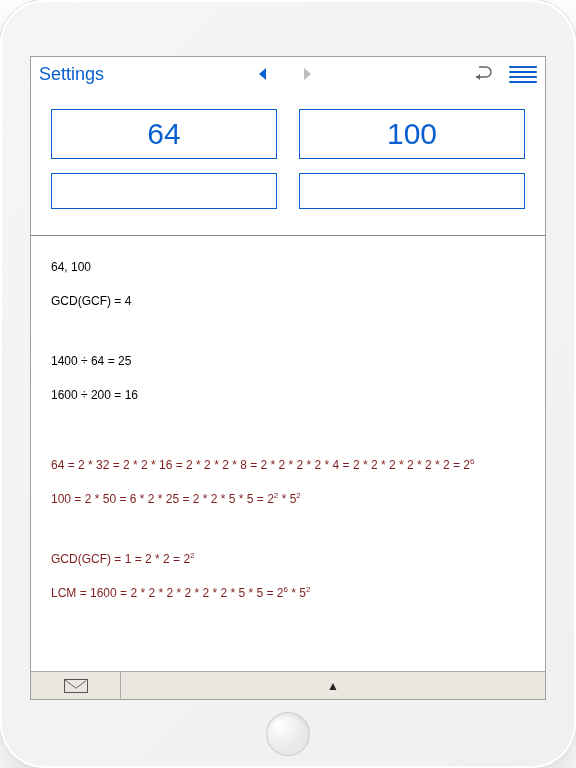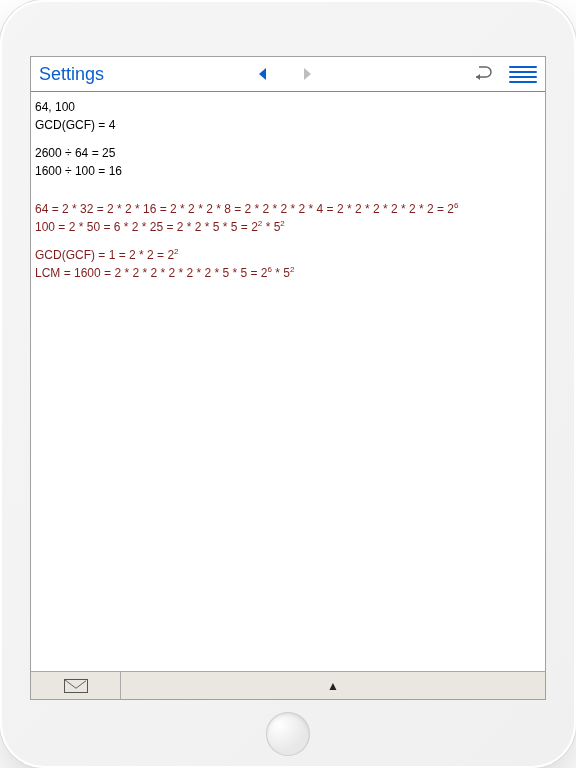--- a/index.html
+++ b/index.html
@@ -121,21 +121,21 @@
   .results {
     flex: 1;
     border-top: 1px solid #888;
     font-size: 12px;
     line-height: 1.5;
     color: #000;
     padding: 6px 4px 6px 4px;
     overflow: hidden;
     white-space: nowrap;
   }
-  .results p { margin: 0; }
+  .results p { margin: 16px; }
   .results .gap { height: 10px; }
   .results .factor { color: #7f1d1d; }
   .results sup { font-size: 8px; vertical-align: super; line-height: 0; }
 
   
   .bottom-bar {
     height: 28px;
     background: #e9e7e0;
     border-top: 1px solid #aaa;
     display: flex;
@@ -199,27 +199,33 @@
         </svg>
       </span>
       <span class="hamburger">
         <span></span>
         <span></span>
         <span></span>
         <span></span>
       </span>
     </div>
 
+    <div class="input-zone">
+      <div class="num-field">64</div>
+      <div class="num-field">100</div>
+      <div class="num-field empty"></div>
+      <div class="num-field empty"></div>
+    </div>
 
     <div class="results">
       <p>64, 100</p>
       <p>GCD(GCF) = 4</p>
       <div class="gap"></div>
-      <p>2600 ÷ 64 = 25</p>
-      <p>1600 ÷ 100 = 16</p>
+      <p>1400 ÷ 64 = 25</p>
+      <p>1600 ÷ 200 = 16</p>
       <div class="gap"></div>
       <div class="gap"></div>
       <p class="factor">
         <span>64 = 2 * 32 = 2 * 2 * 16 = 2 * 2 * 2 * 8 = 2 * 2 * 2 * 2 * 4 = 2 * 2 * 2 * 2 * 2 * 2 = 2</span><sup>6</sup>
       </p>
       <p class="factor">
         <span>100 = 2 * 50 = 6 * 2 * 25 = 2 * 2 * 5 * 5 = 2</span><sup>2</sup><span> * 5</span><sup>2</sup>
       </p>
       <div class="gap"></div>
       <p class="factor">

